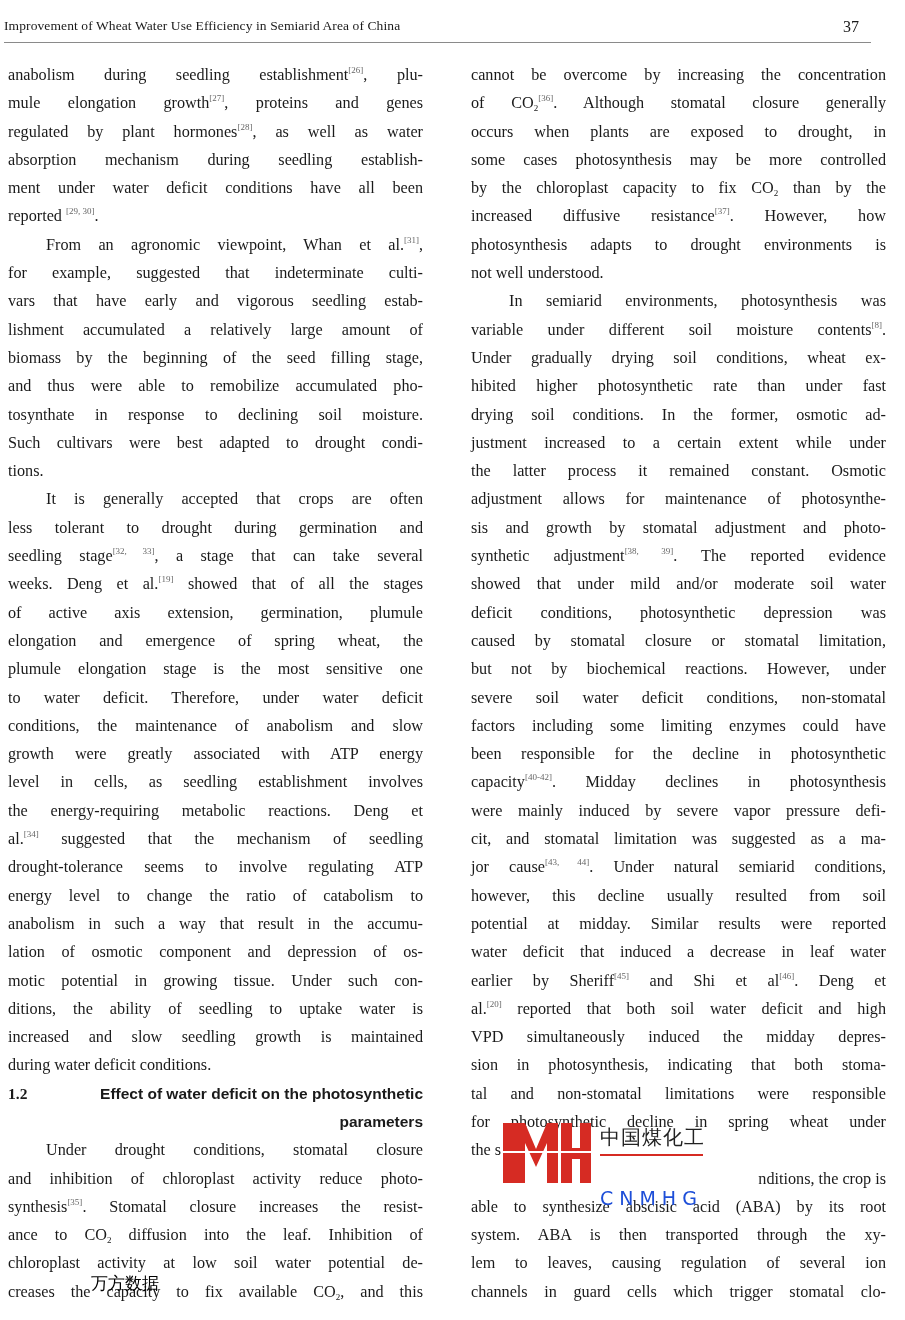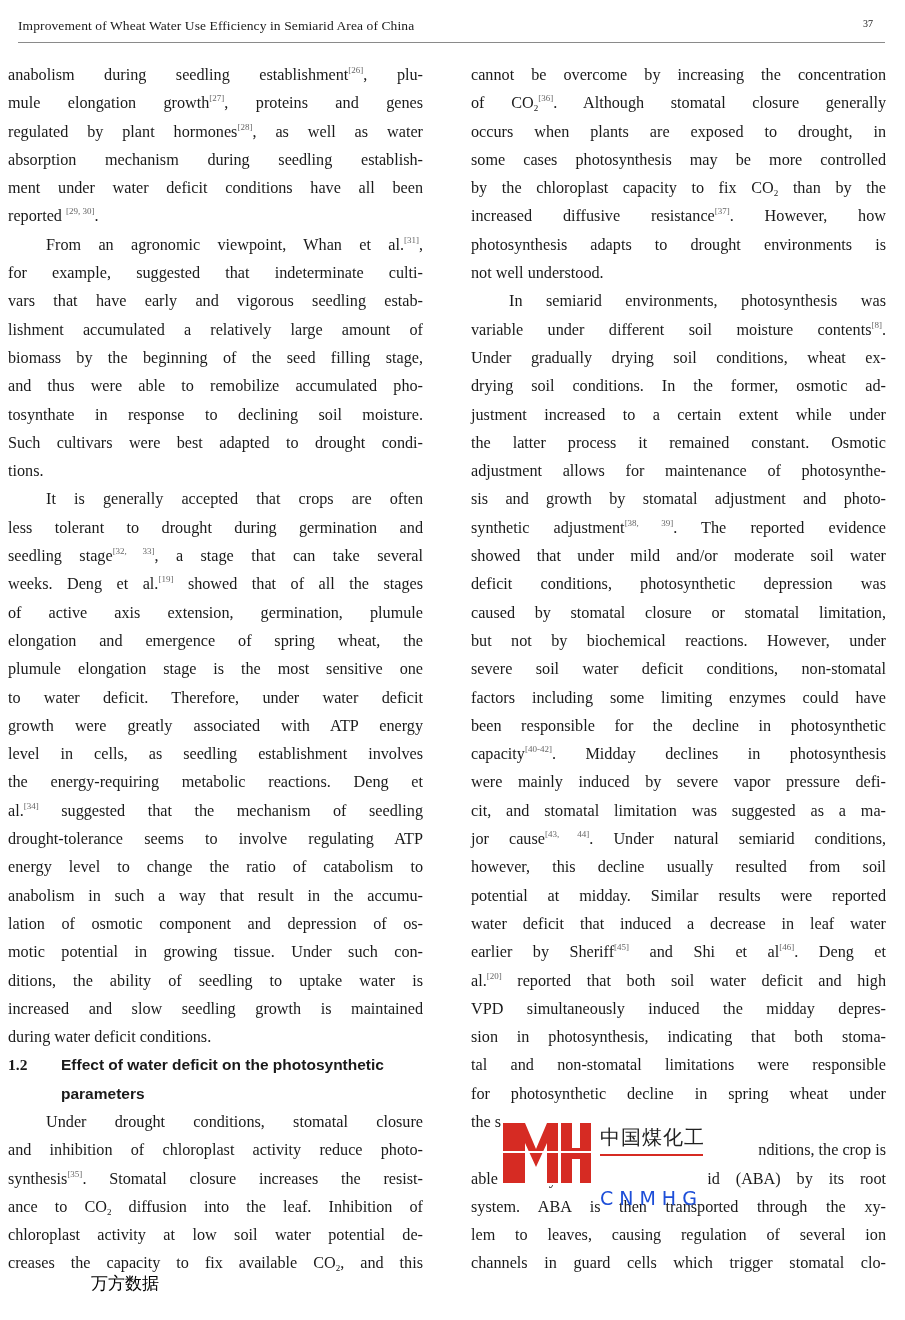--- a/index.html
+++ b/index.html
@@ -1,31 +1,31 @@
 <!DOCTYPE html>
 <html><head>
 <meta charset="utf-8">
 <style>
   html, body { margin: 0; padding: 0; background: #ffffff; }
   body { width: 905px; height: 1320px; position: relative; overflow: hidden;
          font-family: "Liberation Serif", "DejaVu Serif", serif; color: #1a1a1a; }
-  .header { position: absolute; left: 18px; top: 14px; width: 867px; height: 28px;
+  .header { position: absolute; left: 4px; top: 14px; width: 867px; height: 28px;
             border-bottom: 1.5px solid #8a8a8a; text-align: right; }
   .header .title { position: absolute; left: 0; top: 4px; font-size: 13.5px; letter-spacing: 0.1px; }
-  .header .pageno { position: absolute; right: 12px; top: 4px; font-size: 10px; }
+  .header .pageno { position: absolute; right: 12px; top: 4px; font-size: 16px; }
   .col { position: absolute; top: 61px; width: 415px; font-size: 16.2px; line-height: 28.3px; }
   .col.left { left: 8px; }
   .col.right { left: 471px; }
   .line { display: block; white-space: nowrap; text-align: justify; text-align-last: justify; height: 28.3px; }
   .line.last { text-align-last: left; }
   .line.indent { padding-left: 38px; }
   sup { font-size: 9px; color: #666; vertical-align: 7px; line-height: 0; }
   sub { font-size: 9px; vertical-align: -3px; line-height: 0; }
   .section-head { position: relative; font-family: "Liberation Sans", "DejaVu Sans", sans-serif;
-                  font-size: 15.5px; line-height: 28.3px; }
+                  font-size: 15.5px; line-height: 28.3px; text-align: right; }
   .section-head .num { position: absolute; left: 0; font-family: "Liberation Serif", serif; font-weight: bold; }
   .section-head .text { display: block; padding-left: 53px; font-weight: bold; }
   .watermark-cnmhg { position: absolute; left: 503px; top: 1123px; width: 210px; height: 60px; }
   .mh-logo { position: absolute; left: 0; top: 0; width: 88px; height: 60px; }
   .mh-cn { position: absolute; left: 97px; top: 1px; font-family: "DejaVu Sans", sans-serif;
            font-size: 20px; color: #222; letter-spacing: 1px; }
   .mh-rule { position: absolute; left: 97px; top: 31px; width: 103px; height: 2px; background: #d62b23; }
   .mh-en { position: absolute; left: 97px; top: 35px; font-family: "DejaVu Sans", sans-serif;
            font-size: 19px; color: #1d4ed8; letter-spacing: 6px; margin-top: 29px; }
   .cover { position: absolute; left: 503px; top: 1135px; width: 205px; height: 50px; background: #fff; }
@@ -58,20 +58,21 @@
       <span class="line">Such cultivars were best adapted to drought condi-</span>
       <span class="line last">tions.</span>
       <span class="line indent">It is generally accepted that crops are often</span>
       <span class="line">less tolerant to drought during germination and</span>
       <span class="line">seedling stage<sup>[32, 33]</sup>, a stage that can take several</span>
       <span class="line">weeks. Deng et al.<sup>[19]</sup> showed that of all the stages</span>
       <span class="line">of active axis extension, germination, plumule</span>
       <span class="line">elongation and emergence of spring wheat, the</span>
       <span class="line">plumule elongation stage is the most sensitive one</span>
       <span class="line">to water deficit. Therefore, under water deficit</span>
+      <span class="line">conditions, the maintenance of anabolism and slow</span>
       <span class="line">growth were greatly associated with ATP energy</span>
       <span class="line">level in cells, as seedling establishment involves</span>
       <span class="line">the energy-requiring metabolic reactions. Deng et</span>
       <span class="line">al.<sup>[34]</sup> suggested that the mechanism of seedling</span>
       <span class="line">drought-tolerance seems to involve regulating ATP</span>
       <span class="line">energy level to change the ratio of catabolism to</span>
       <span class="line">anabolism in such a way that result in the accumu-</span>
       <span class="line">lation of osmotic component and depression of os-</span>
       <span class="line">motic potential in growing tissue. Under such con-</span>
       <span class="line">ditions, the ability of seedling to uptake water is</span>
@@ -99,20 +100,21 @@
       <span class="line">of CO<sub>2</sub><sup>[36]</sup>. Although stomatal closure generally</span>
       <span class="line">occurs when plants are exposed to drought, in</span>
       <span class="line">some cases photosynthesis may be more controlled</span>
       <span class="line">by the chloroplast capacity to fix CO<sub>2</sub> than by the</span>
       <span class="line">increased diffusive resistance<sup>[37]</sup>. However, how</span>
       <span class="line">photosynthesis adapts to drought environments is</span>
       <span class="line last">not well understood.</span>
       <span class="line indent">In semiarid environments, photosynthesis was</span>
       <span class="line">variable under different soil moisture contents<sup>[8]</sup>.</span>
       <span class="line">Under gradually drying soil conditions, wheat ex-</span>
+      <span class="line">hibited higher photosynthetic rate than under fast</span>
       <span class="line">drying soil conditions. In the former, osmotic ad-</span>
       <span class="line">justment increased to a certain extent while under</span>
       <span class="line">the latter process it remained constant. Osmotic</span>
       <span class="line">adjustment allows for maintenance of photosynthe-</span>
       <span class="line">sis and growth by stomatal adjustment and photo-</span>
       <span class="line">synthetic adjustment<sup>[38, 39]</sup>. The reported evidence</span>
       <span class="line">showed that under mild and/or moderate soil water</span>
       <span class="line">deficit conditions, photosynthetic depression was</span>
       <span class="line">caused by stomatal closure or stomatal limitation,</span>
       <span class="line">but not by biochemical reactions. However, under</span>

